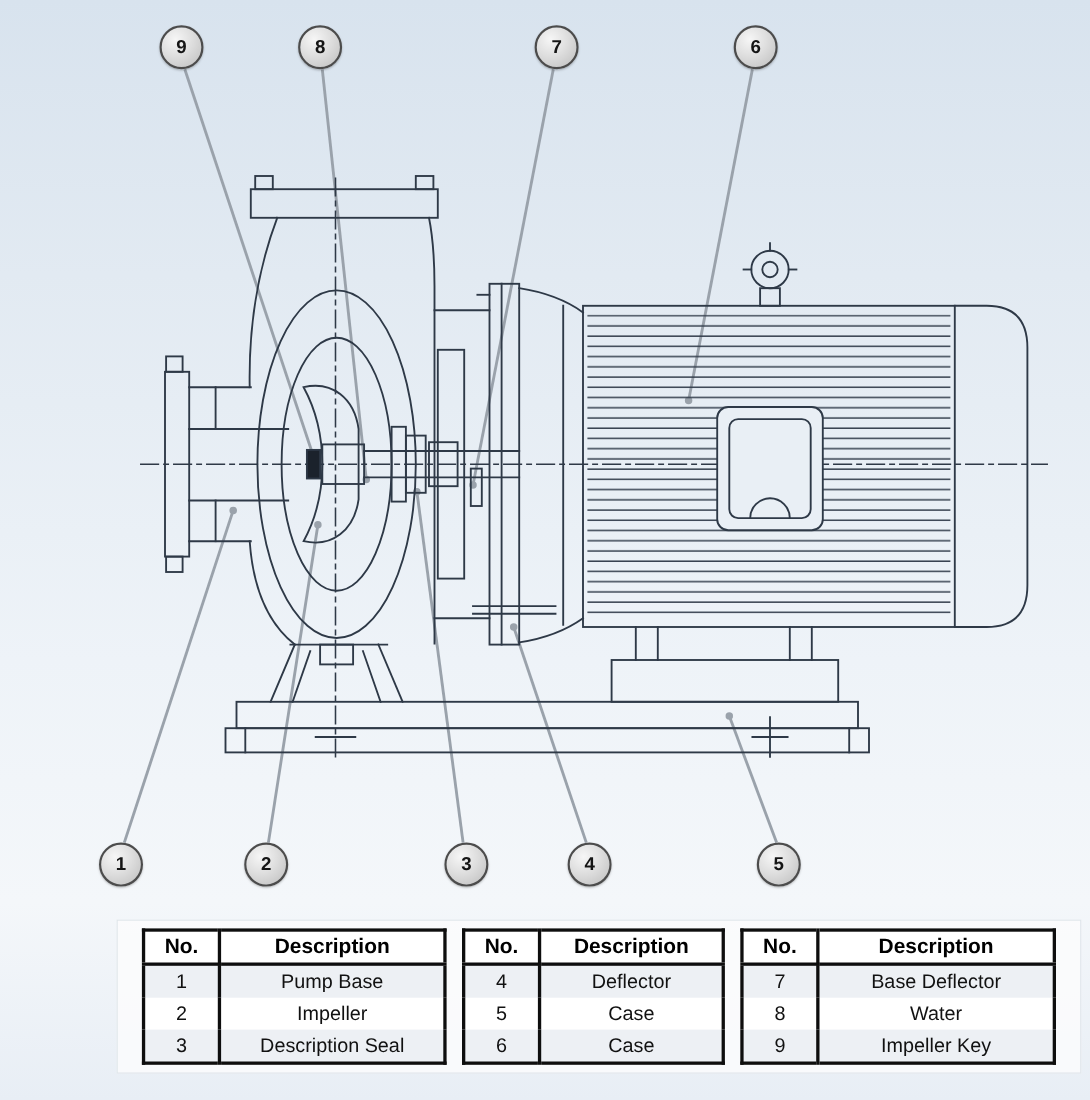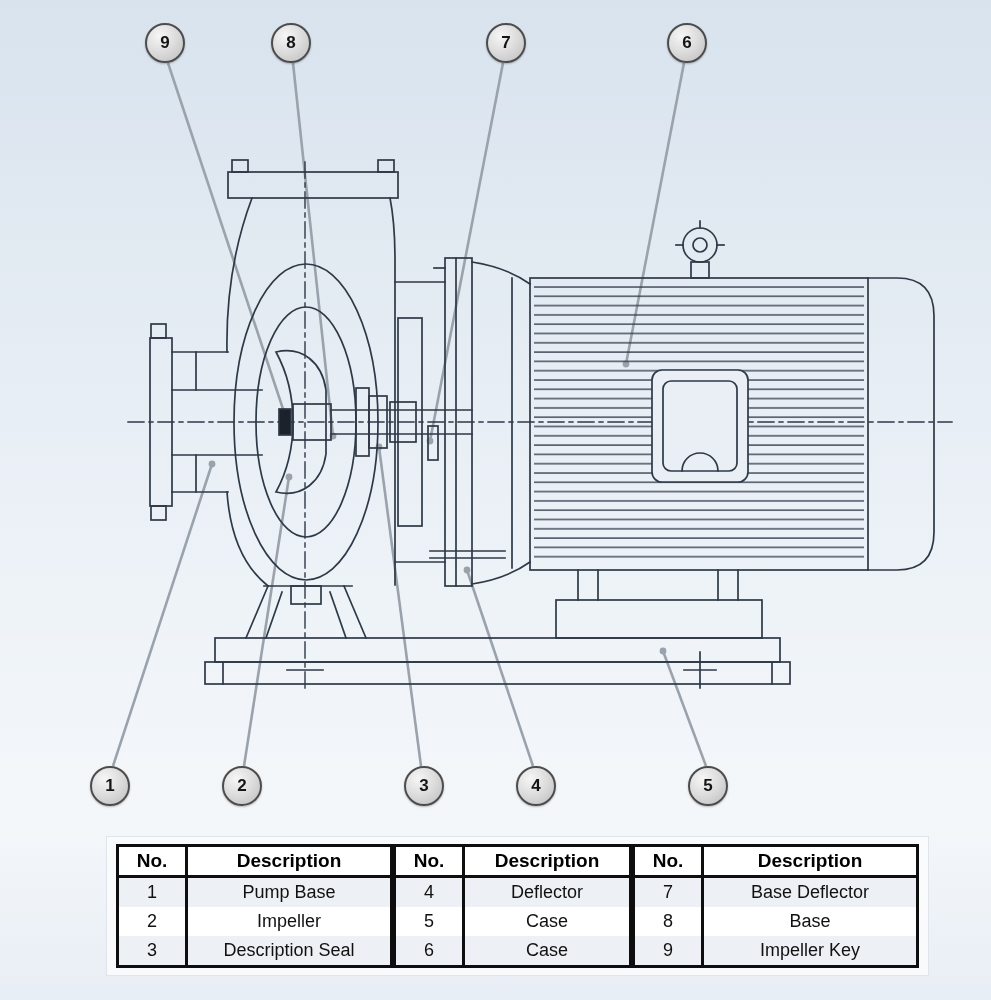--- a/index.html
+++ b/index.html
@@ -11,22 +11,22 @@
   svg.drawing{position:absolute;left:0;top:0;}
   .callout{
     position:absolute;width:40px;height:40px;border-radius:50%;
     border:2px solid #4c4c4c;box-sizing:border-box;
     background:radial-gradient(circle at 35% 30%, #f6f6f6 0%, #dedede 45%, #bdbdbd 100%);
     display:flex;align-items:center;justify-content:center;
     font-weight:bold;font-size:17px;color:#151515;
     box-shadow:0 1px 2px rgba(0,0,0,0.25);
   }
   .tables{
-    position:absolute;left:106px;top:836px;display:flex;gap:0;align-items:flex-start;
-    background:rgba(251,252,253,0.85);padding:7px 9px;border:1px solid #dfe5ea;
+    position:absolute;left:106px;top:836px;display:flex;gap:14px;align-items:flex-start;
+    background:rgba(251,252,253,0.85);padding:7px 22px;border:1px solid #dfe5ea;
   }
   table.parts-table{border-collapse:collapse;background:#fff;border:3px solid #0e0e0e;}
   .parts-table th{font-size:19px;font-weight:bold;padding:3px 10px;border-bottom:3px solid #0e0e0e;text-align:center;}
   .parts-table td{font-size:18px;padding:4px 10px;text-align:center;color:#111;}
   .parts-table th:first-child,.parts-table td:first-child{border-right:3px solid #0e0e0e;width:46px;}
   .parts-table tbody tr:nth-child(odd){background:#edf0f4;}
   .t1 .desc{min-width:182px;}
   .t2 .desc{min-width:144px;}
   .t3 .desc{min-width:192px;}
 </style>
@@ -267,21 +267,21 @@
           <th class="desc">Description</th>
         </tr>
       </thead>
       <tbody>
         <tr>
           <td>7</td>
           <td class="desc">Base Deflector</td>
         </tr>
         <tr>
           <td>8</td>
-          <td class="desc">Base</td>
+          <td class="desc">Water</td>
         </tr>
         <tr>
           <td>9</td>
           <td class="desc">Impeller Key</td>
         </tr>
       </tbody>
     </table>
 
   </div>
 </div>

